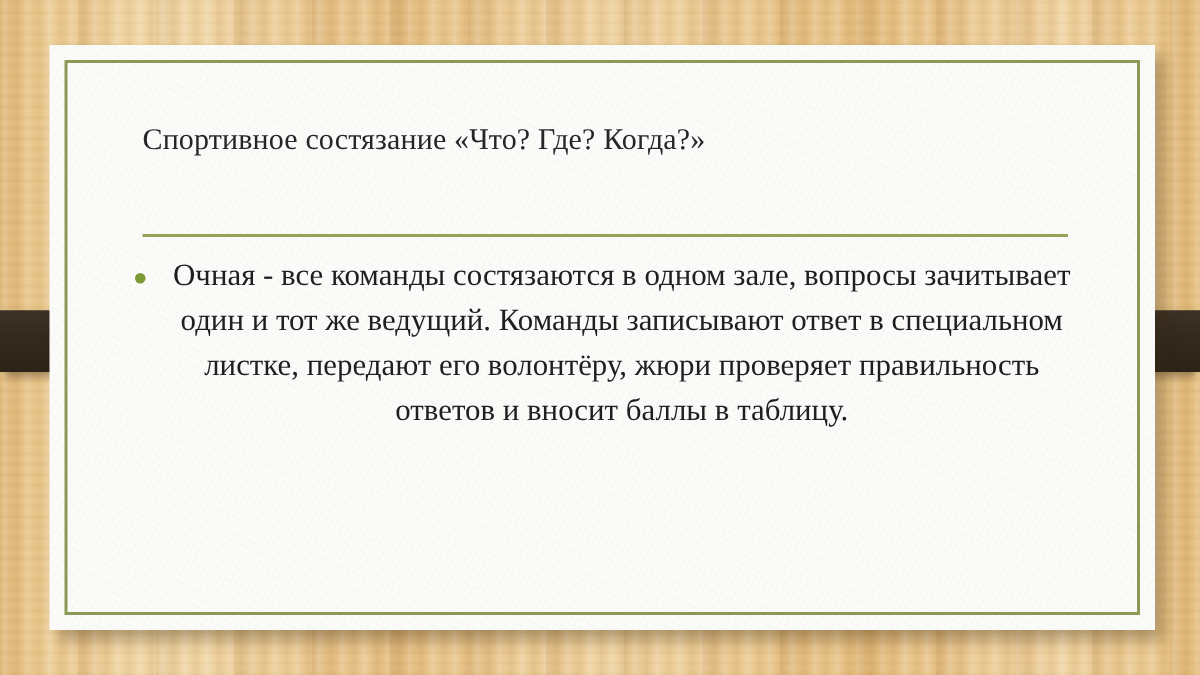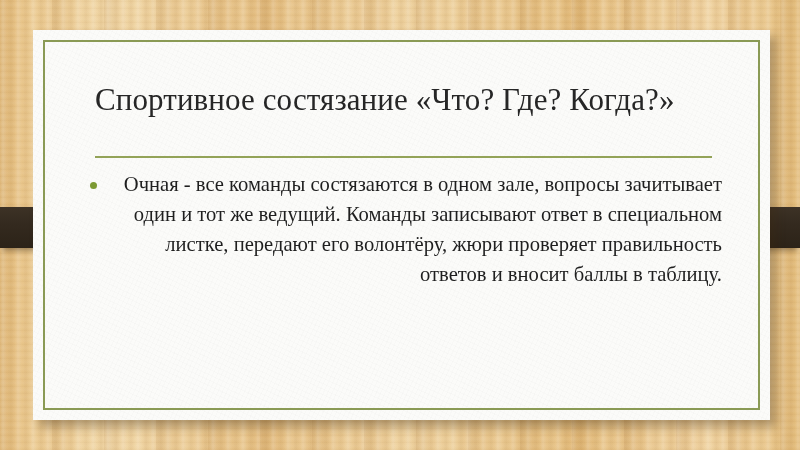--- a/index.html
+++ b/index.html
@@ -112,21 +112,21 @@
     top: 0;
     width: 737px;
     height: 390px;
   }
 
   #title {
     position: absolute;
     left: 62px;
     top: 52px;
     width: 620px;
-    font-size: 31px;
+    font-size: 20px;
     line-height: 1.18;
     color: #262626;
     letter-spacing: 0.1px;
     white-space: nowrap;
   }
 
   #title-rule {
     position: absolute;
     left: 62px;
     top: 126px;
@@ -152,21 +152,21 @@
     background: #7c9a33;
     margin-top: 12px;
     margin-right: 10px;
   }
 
   #body-text {
     flex: 1 1 auto;
     font-size: 20.6px;
     line-height: 1.455;
     color: #1f1f1f;
-    text-align: right;
+    text-align: center;
   }
 </style>
 </head>
 <body>
 
 <div id="slide">
 
   <div id="wood-grain-overlay"></div>
 
   <div id="ribbon-left" class="ribbon"></div>

